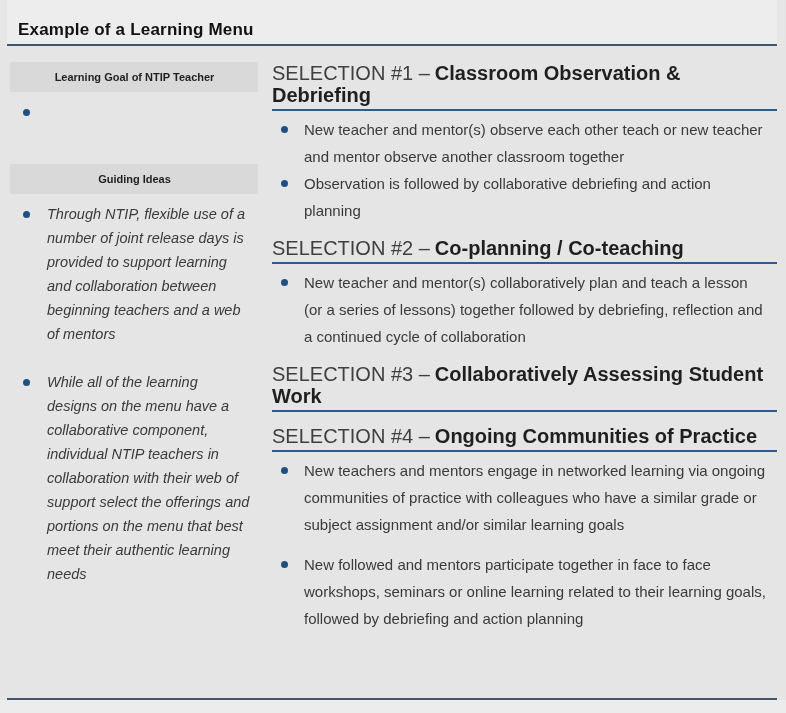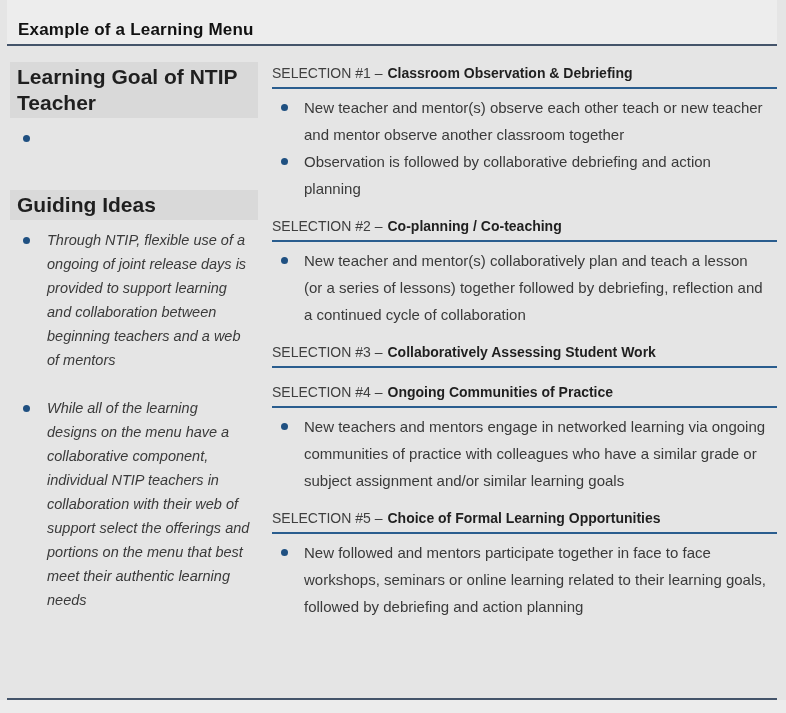--- a/index.html
+++ b/index.html
@@ -41,24 +41,25 @@
   
   .sidebar{
     width:254px;
     flex:0 0 254px;
     padding-left:3px;
   }
   .side-header{
     background:var(--sidebar-header-bg);
     color:var(--text-strong);
     font-weight:bold;
-    font-size:21px;
+    font-size:11px;
     line-height:26px;
     padding:2px 6px 2px 7px;
     width:248px;
+    text-align:center;
   }
   .side-header.second{margin-top:48px;}
   .side-bullets{margin-top:8px;}
   .bullet{
     display:flex;
     align-items:flex-start;
   }
   .side-bullets .bullet{margin-bottom:0;}
   .side-bullets .bullet + .bullet{margin-top:24px;}
   .dot{
@@ -77,21 +78,21 @@
     color:var(--text);
     width:203px;
   }
   
   .main{
     flex:1;
     padding-left:11px;
   }
   .section{margin-bottom:13px;}
   .sec-head{
-    font-size:14px;
+    font-size:20px;
     line-height:22px;
     padding-bottom:3px;
     border-bottom:2px solid var(--heading-underline);
     margin-bottom:5px;
     color:#3f3f3f;
   }
   .sec-label{margin-right:5px;}
   .sec-title{font-weight:bold;color:var(--text-strong);}
   .sec-bullets .bullet + .bullet{margin-top:0;}
   .main .dot{margin-left:9px;margin-right:16px;margin-top:10px;}
@@ -134,21 +135,21 @@
         <div class="bullet">
           <span class="dot"></span>
         </div>
       </div>
 
       <div class="side-header second">Guiding Ideas</div>
 
       <div class="side-bullets">
         <div class="bullet">
           <span class="dot"></span>
-          <span class="btext">Through NTIP, flexible use of a ongoing of joint release days is provided to support learning and collaboration between beginning teachers and a web of mentors</span>
+          <span class="btext">Through NTIP, flexible use of a number of joint release days is provided to support learning and collaboration between beginning teachers and a web of mentors</span>
         </div>
         <div class="bullet">
           <span class="dot"></span>
           <span class="btext">While all of the learning designs on the menu have a collaborative component, individual NTIP teachers in collaboration with their web of support select the offerings and portions on the menu that best meet their authentic learning needs</span>
         </div>
       </div>
 
     </div>
 
     <div class="main">
@@ -193,23 +194,20 @@
         </div>
         <div class="sec-bullets">
           <div class="bullet">
             <span class="dot"></span>
             <span class="btext">New teachers and mentors engage in networked learning via ongoing communities of practice with colleagues who have a similar grade or subject assignment and/or similar learning goals</span>
           </div>
         </div>
       </div>
 
       <div class="section">
-        <div class="sec-head">
-          <span class="sec-label">SELECTION #5 –</span><span class="sec-title">Choice of Formal Learning Opportunities</span>
-        </div>
         <div class="sec-bullets">
           <div class="bullet">
             <span class="dot"></span>
             <span class="btext">New followed and mentors participate together in face to face workshops, seminars or online learning related to their learning goals, followed by debriefing and action planning</span>
           </div>
         </div>
       </div>
 
     </div>
   </div>

